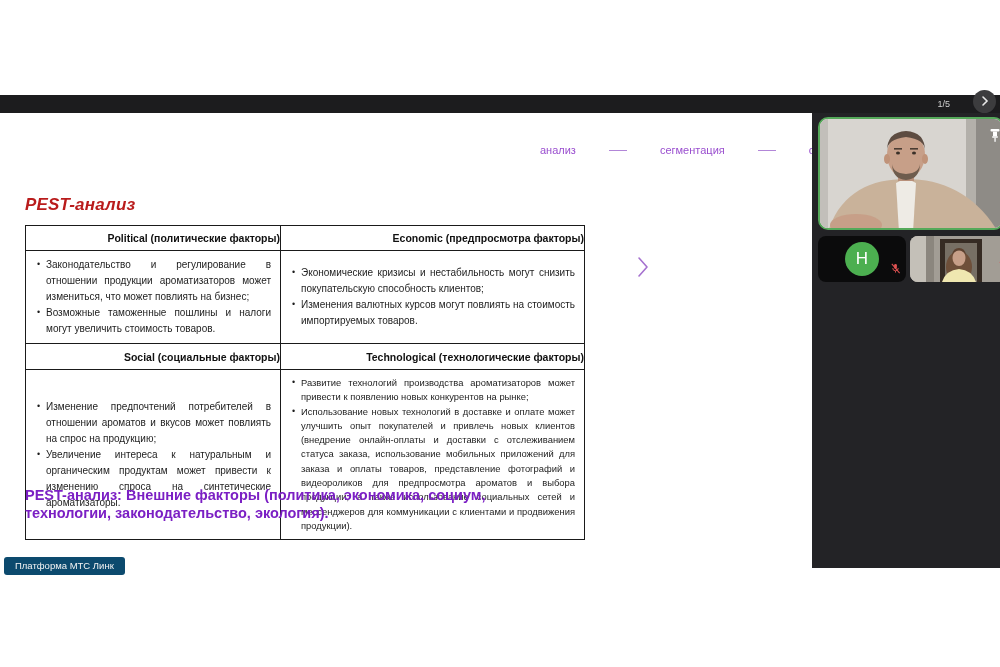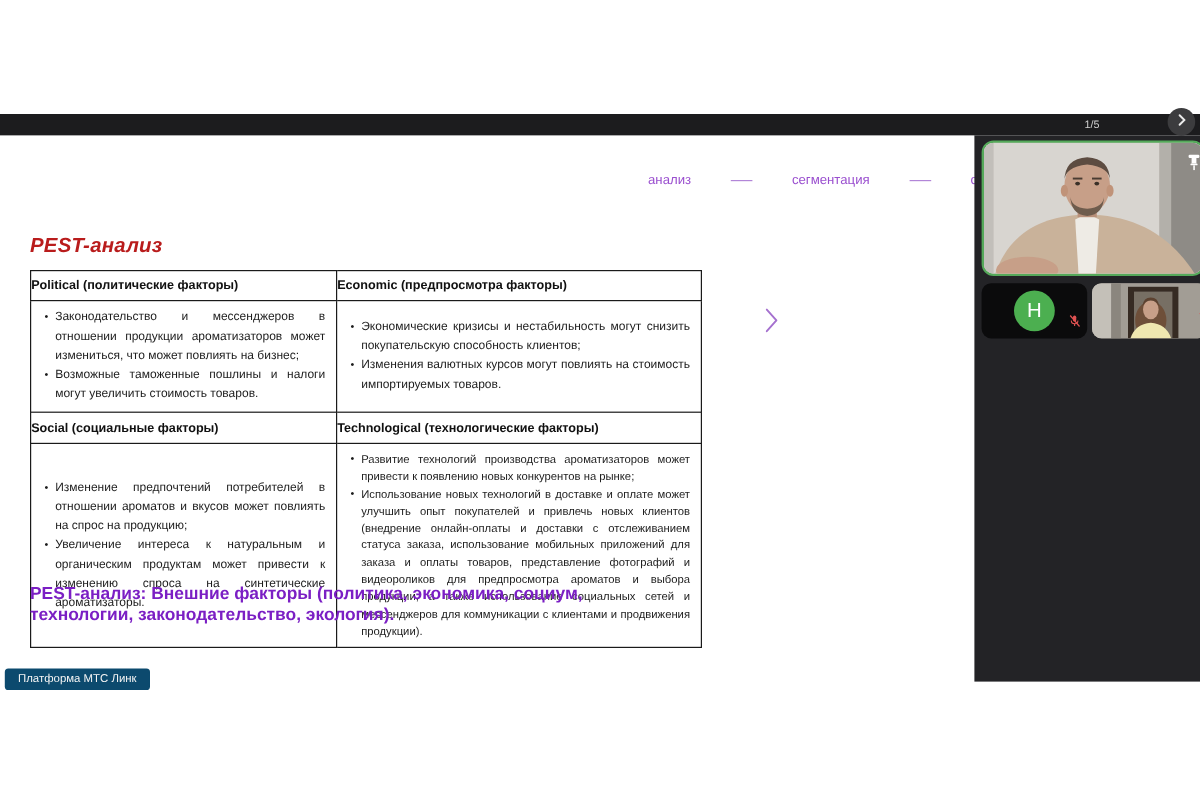--- a/index.html
+++ b/index.html
@@ -1,38 +1,38 @@
 <!DOCTYPE html>
 <html><head>
 <meta charset="utf-8">
 <style>
   html,body{margin:0;padding:0;background:#fff;}
   .page{position:relative;width:1000px;height:667px;background:#ffffff;overflow:hidden;
         font-family:"Liberation Sans",sans-serif;}
 
   
   .share-topbar{position:absolute;left:0;top:95px;width:1000px;height:18px;background:#1c1c1e;}
-  .page-counter{position:absolute;left:870px;top:97px;width:80px;text-align:center;
+  .page-counter{position:absolute;left:870px;top:97px;width:80px;text-align:right;
                 color:#d0d0d0;font-size:9px;line-height:14px;}
   .panel-collapse-btn{position:absolute;left:973px;top:90px;width:23px;height:23px;border-radius:50%;
                 background:#3c3c3e;display:flex;align-items:center;justify-content:center;cursor:pointer;}
 
   
   .slide{position:absolute;left:0;top:113px;width:812px;height:457px;background:#ffffff;}
   .slide-nav{position:absolute;left:540px;top:31px;display:flex;align-items:center;
              font-size:11px;color:#9a4fcf;gap:24px;}
   .slide-nav .nav-item{white-space:nowrap;}
   .slide-nav .sep{width:18px;height:1px;background:#b286d8;margin:0 9px;}
   .slide-title{position:absolute;left:25px;top:82px;font-size:17px;font-weight:bold;
                font-style:italic;color:#b91c1c;letter-spacing:.2px;}
 
   .pest-table{position:absolute;left:25px;top:112px;width:560px;border-collapse:collapse;
               table-layout:fixed;}
   .pest-table th,.pest-table td{border:1px solid #1a1a1a;padding:0;}
-  .pest-table th{font-size:10.5px;font-weight:bold;color:#111;vertical-align:middle;text-align:left;}
+  .pest-table th{font-size:10.5px;font-weight:bold;color:#111;vertical-align:middle;text-align:right;}
   .pest-table td{vertical-align:middle;}
   .r-head1{height:25px;} .r-body1{height:87px;} .r-head2{height:26px;} .r-body2{height:106px;}
   ul.factors{margin:0;padding:6px 9px;list-style:none;}
   .factors li{position:relative;padding-left:11px;text-align:justify;font-size:10px;
               line-height:1.6;color:#1d1d1d;}
   .factors li::before{content:"•";position:absolute;left:2px;font-size:9px;}
   td.small .factors li{font-size:9.4px;line-height:1.52;}
 
   .next-arrow{position:absolute;left:636px;top:142px;width:14px;height:24px;cursor:pointer;}
   .summary{position:absolute;left:25px;top:373px;width:505px;font-size:14.5px;font-weight:bold;
@@ -91,21 +91,21 @@
           <col>
         </colgroup>
       <tbody>
           <tr class="r-head1">
         <th>Political (политические факторы)</th>
         <th>Economic (предпросмотра факторы)</th>
       </tr>
       <tr class="r-body1">
         <td>
           <ul class="factors">
-                <li>Законодательство и мессенджеров в отношении продукции ароматизаторов может измениться, что может повлиять на бизнес;</li>
+                <li>Законодательство и регулирование в отношении продукции ароматизаторов может измениться, что может повлиять на бизнес;</li>
                 <li>Возможные таможенные пошлины и налоги могут увеличить стоимость товаров.</li>
               </ul>
         </td>
         <td>
           <ul class="factors">
                 <li>Экономические кризисы и нестабильность могут снизить покупательскую способность клиентов;</li>
                 <li>Изменения валютных курсов могут повлиять на стоимость импортируемых товаров.</li>
               </ul>
         </td>
       </tr>

